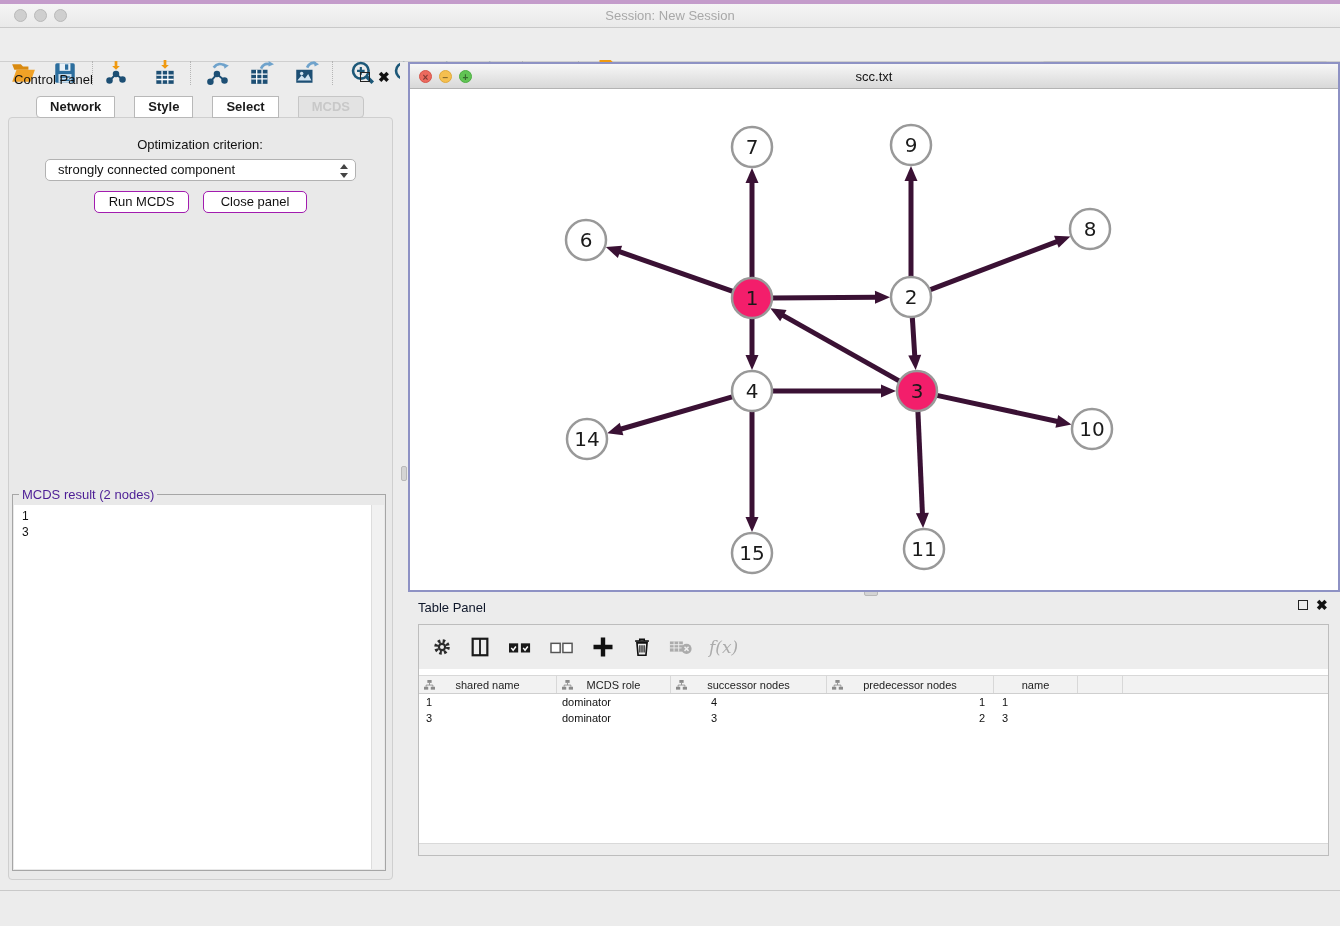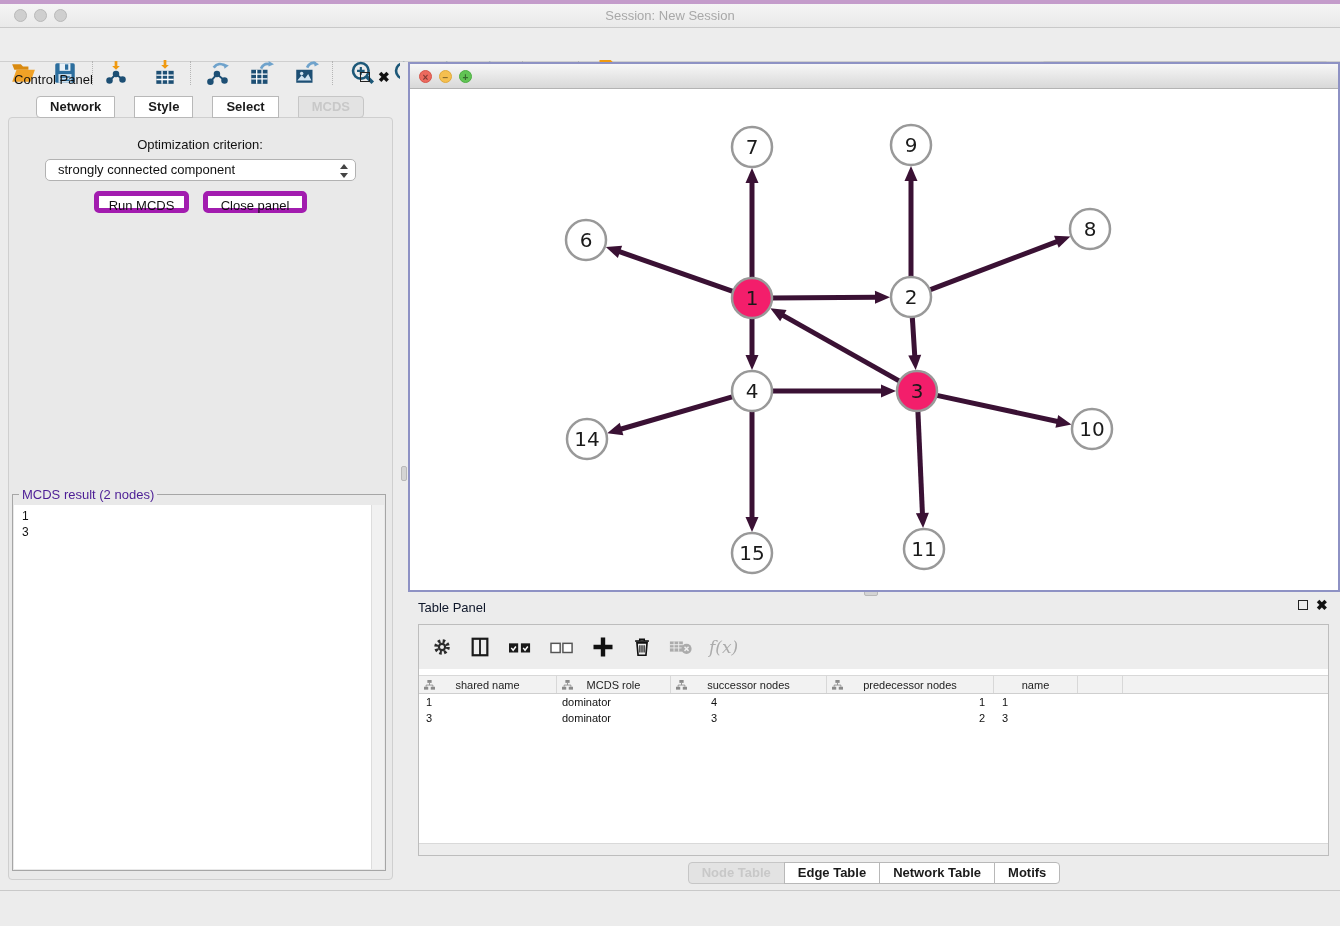--- a/index.html
+++ b/index.html
@@ -39,21 +39,21 @@
     border:1px solid #B8B8B8; margin-left:-1px; font-size:13px; font-weight:bold; color:#1a1a1a; }
   .tab:first-child { border-radius:4px 0 0 4px; margin-left:0; }
   .tab:last-child { border-radius:0 4px 4px 0; }
   .tab.selected { background:#E3E3E3; color:#C8C8C8; border-color:#C6C6C6; }
 
   #opt-label { left:0; top:137px; width:400px; text-align:center; font-size:13px; color:#111; }
   #criterion-select { left:45px; top:159px; width:311px; height:22px; background:#fff;
     border:1px solid #B2B2B2; border-radius:5px; font-size:13px; line-height:20px;
     padding-left:12px; color:#111; }
   #criterion-select .stepper { position:absolute; right:6px; top:3px; }
-  .btn { height:22px; background:#fff; border:5px solid #a21caf; border-radius:5px;
+  .btn { height:22px; background:#fff; border:1px solid #a21caf; border-radius:5px;
     font-size:13px; color:#111; text-align:center; line-height:20px; }
   #run-btn { left:94px; top:191px; width:95px; }
   #closepanel-btn { left:203px; top:191px; width:104px; }
 
   #mcds-box { left:12px; top:494px; width:374px; height:377px; background:#E9E9E9;
     border:1px solid #A6A6A6; }
   #mcds-legend { position:absolute; left:6px; top:-8px; background:#E9E9E9;
     padding:0 3px; font-size:13px; color:#4c1d95; }
   #mcds-inner { position:absolute; left:1px; top:10px; right:1px; bottom:1px; background:#fff; }
   #mcds-scroll { position:absolute; right:0; top:0; bottom:0; width:13px;
@@ -278,20 +278,21 @@
   <div id="vsplit" class="abs">
     <div class="grip abs"></div>
   </div>
   <div id="hsplit-grip" class="abs"></div>
 
   <div id="net-frame" class="abs">
     <div id="net-titlebar" class="abs">
       <div class="traffic abs" style="left:9px;background:#EC6A5E;border:1px solid #D5554A">×</div>
       <div class="traffic abs" style="left:29px;background:#F5BF4F;border:1px solid #DFA93C">−</div>
       <div class="traffic abs" style="left:49px;background:#61C454;border:1px solid #4DAE43">+</div>
+      <div id="net-title" class="abs">scc.txt</div>
     </div>
     <div id="graph-wrap" class="abs">
       <svg id="graph" width="928" height="501" viewBox="0 0 928 501">
           <line x1="342" y1="191" x2="342" y2="92" stroke="#3A1134" stroke-width="5"></line>
           <polygon points="342,79 348.5,94 335.5,94" fill="#3A1134"></polygon>
           <line x1="325.0073602418329" y1="203.06281261461632" x2="208.0972084320934" y2="162.2146872835025" stroke="#3A1134" stroke-width="5"></line>
           <polygon points="195.82474638452828,157.92671861628097 212.12926384994495,156.7381437469848 207.8412951827234,169.01060579454992" fill="#3A1134"></polygon>
           <line x1="359.9996440119849" y1="208.88679469174852" x2="467.0006724218063" y2="208.21383224891946" stroke="#3A1134" stroke-width="5"></line>
           <polygon points="480.00041531935096,208.13207285962673 465.0415916706766,214.72628206527529 464.95983228138385,201.72653916773064" fill="#3A1134"></polygon>
           <line x1="342" y1="227" x2="342" y2="268" stroke="#3A1134" stroke-width="5"></line>
@@ -443,25 +444,19 @@
         <div class="tcell c0">3</div>
         <div class="tcell c1">dominator</div>
         <div class="tcell c2">3</div>
         <div class="tcell c3">2</div>
         <div class="tcell c4">3</div>
       </div>
     </div>
     <div id="tp-hscroll"></div>
   </div>
 
-  <div id="tp-tabs" class="abs">
-    <div class="tab selected">Node Table</div>
-    <div class="tab">Edge Table</div>
-    <div class="tab">Network Table</div>
-    <div class="tab">Motifs</div>
-  </div>
 
   <div id="statusbar" class="abs">
     
     
   </div>
 
 </div>
 
 </body></html>

